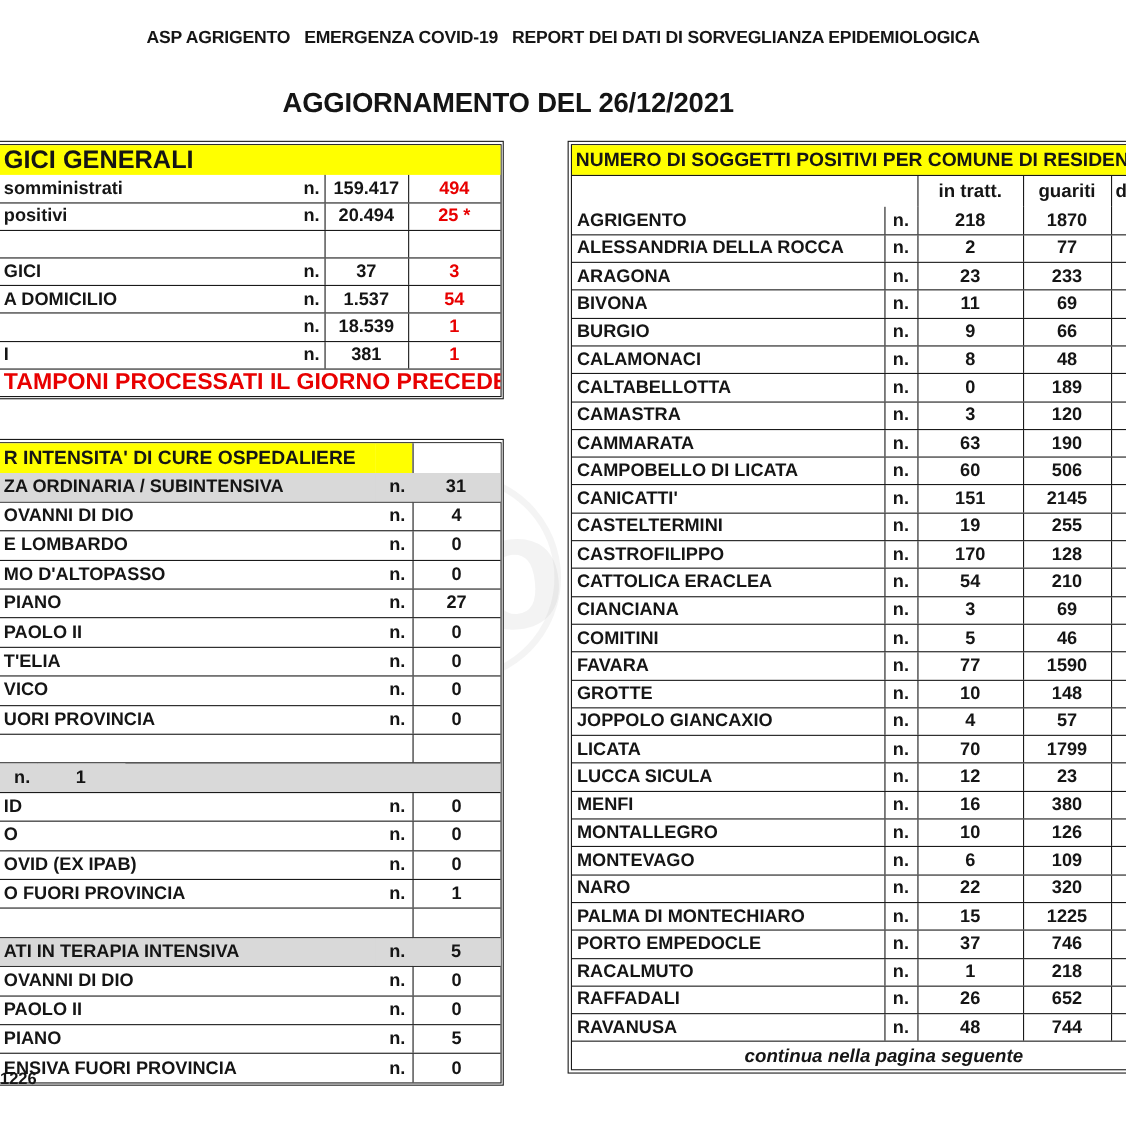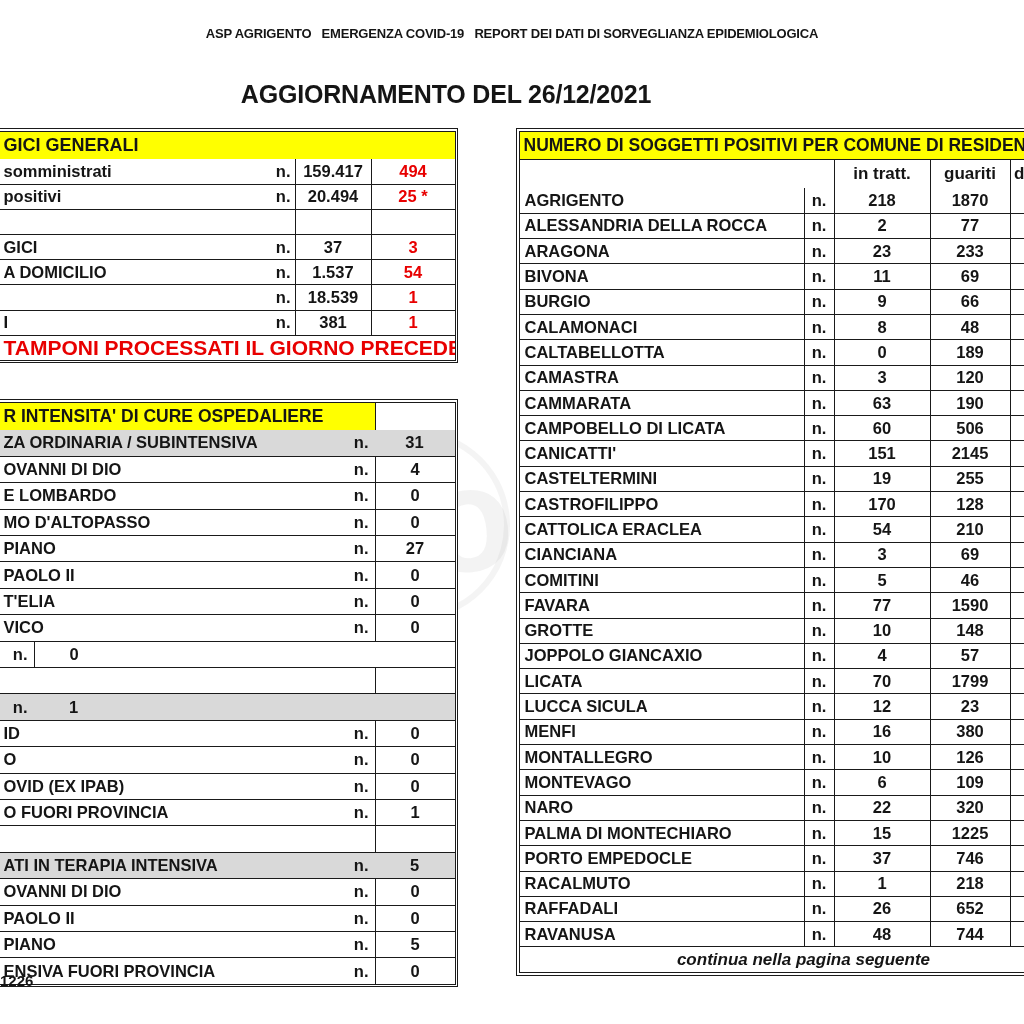--- a/index.html
+++ b/index.html
@@ -5,39 +5,39 @@
   * { box-sizing: border-box; }
   html,body { margin:0; padding:0; }
   body {
     width:1024px; height:1024px; position:relative; overflow:hidden;
     background:#ffffff; color:#151515;
     font-family:"Liberation Sans", sans-serif; font-weight:700;
   }
 
   .page-header {
     position:absolute; top:26px; left:0; width:1024px;
-    text-align:center; font-size:13px; white-space:pre; letter-spacing:-0.2px;
+    text-align:center; font-size:16px; white-space:pre; letter-spacing:-0.2px;
   }
   .page-title {
-    position:absolute; top:80px; left:0; width:892px;
+    position:absolute; top:80px; left:16px; width:892px;
     text-align:center; font-size:25px; letter-spacing:-0.2px;
   }
 
   
   .tbl { position:absolute; border:1.5px solid #1a1a1a; padding:1.5px; background:#fff; }
   .inner { border:1px solid #1a1a1a; }
   .row { display:flex; align-items:center; font-size:16.5px; }
   .row + .row { border-top:1.2px solid #1a1a1a; }
 
   .yellow { background:var(--yellow,#FFFF00); }
   .sec    { background:var(--gray,#D9D9D9); }
 
   
   .t1 { left:-4px; top:128px; width:462px; }
-  .t1 .hdr  { height:27px; font-size:18px; padding-left:4px; }
+  .t1 .hdr  { height:27px; font-size:23px; padding-left:4px; }
   .t1 .colhdr { height:29px; font-size:17.5px; }
   .t1 .row { height:25.2px; }
   .t1 .row.hdr { height:27px; }
   .t1 .row.colhdr { height:29px; }
   .c-lab { flex:1; display:flex; justify-content:space-between; padding:0 4px 0 4px; overflow:hidden; white-space:nowrap; }
   .c-tot { width:76px; border-left:1.3px solid #1a1a1a; text-align:center; align-self:stretch; display:flex; align-items:center; justify-content:center; }
   .c-oggi{ width:84px; border-left:1.3px solid #1a1a1a; text-align:center; align-self:stretch; display:flex; align-items:center; justify-content:center; color:var(--red,#e80000); }
   .t1 .note { height:25px; border-top:1.4px solid #1a1a1a; color:var(--red,#e80000); padding-left:4px; font-size:21px; display:flex; align-items:center; white-space:nowrap; overflow:hidden; }
 
   
@@ -195,20 +195,21 @@
           <div class="c-lab2">T'ELIA</div>
           <div class="c-n2">n.</div>
           <div class="c-val">0</div>
         </div>
         <div class="row">
           <div class="c-lab2">VICO</div>
           <div class="c-n2">n.</div>
           <div class="c-val">0</div>
         </div>
         <div class="row">
+          <div class="c-lab2">UORI PROVINCIA</div>
           <div class="c-n2">n.</div>
           <div class="c-val">0</div>
         </div>
         <div class="row">
           <div class="c-lab2"></div>
           <div class="c-n2"></div>
           <div class="c-val"></div>
         </div>
         <div class="row sec">
           <div class="c-n2">n.</div>

